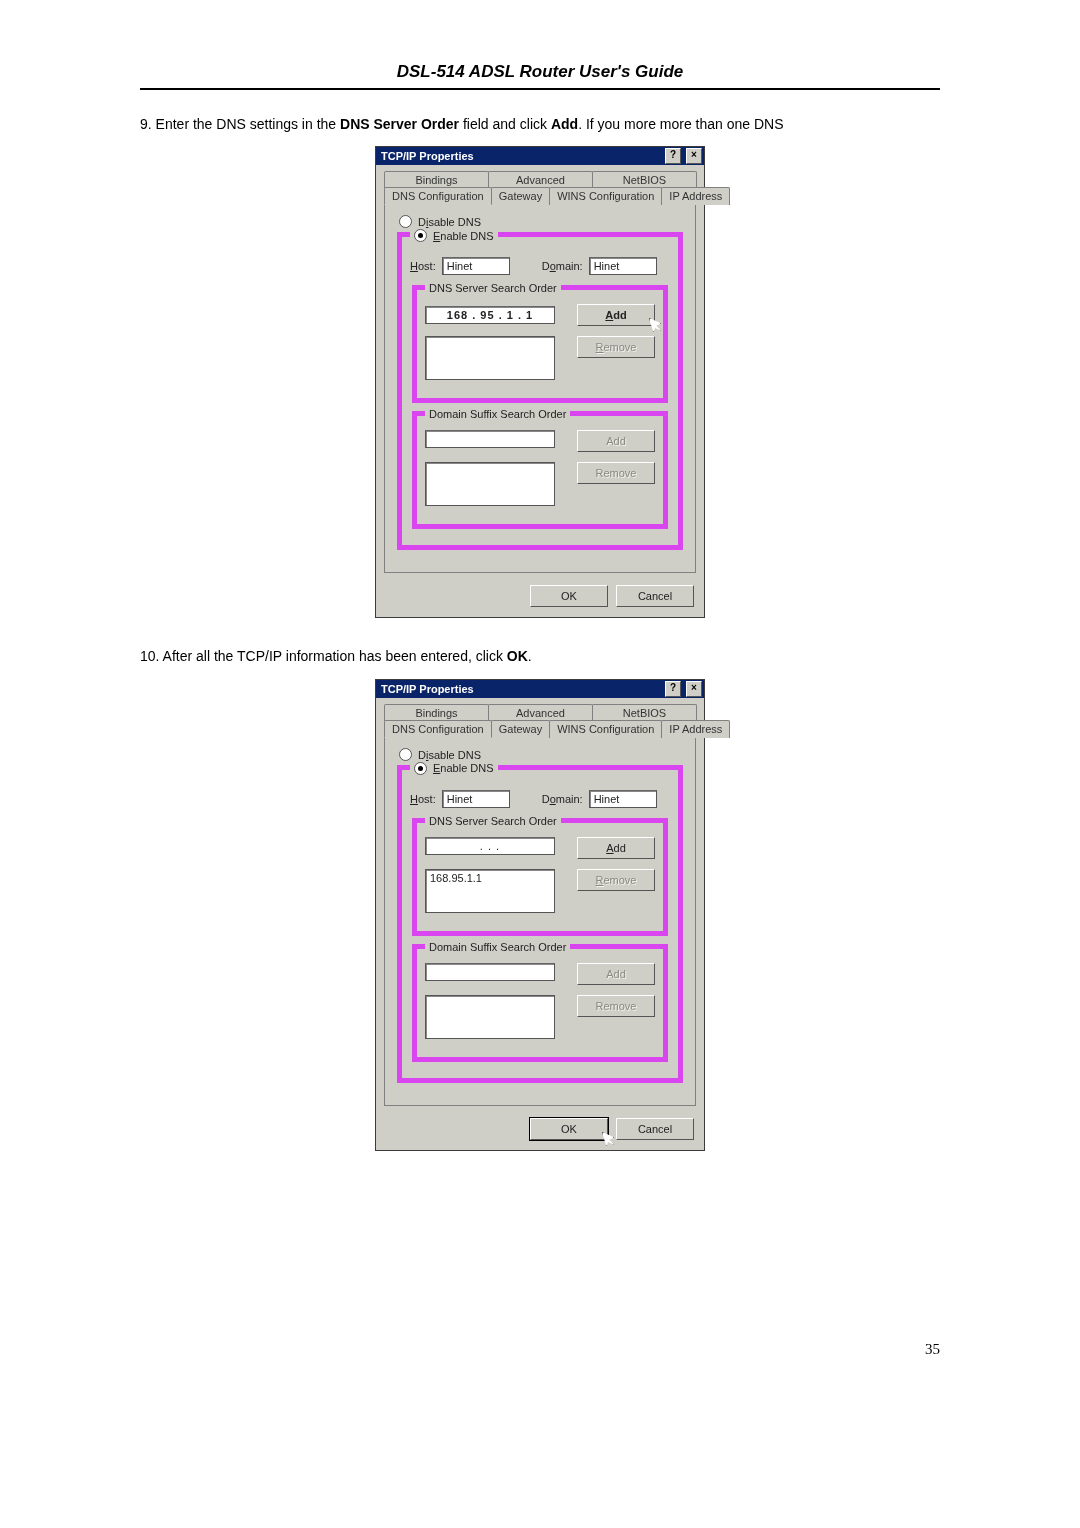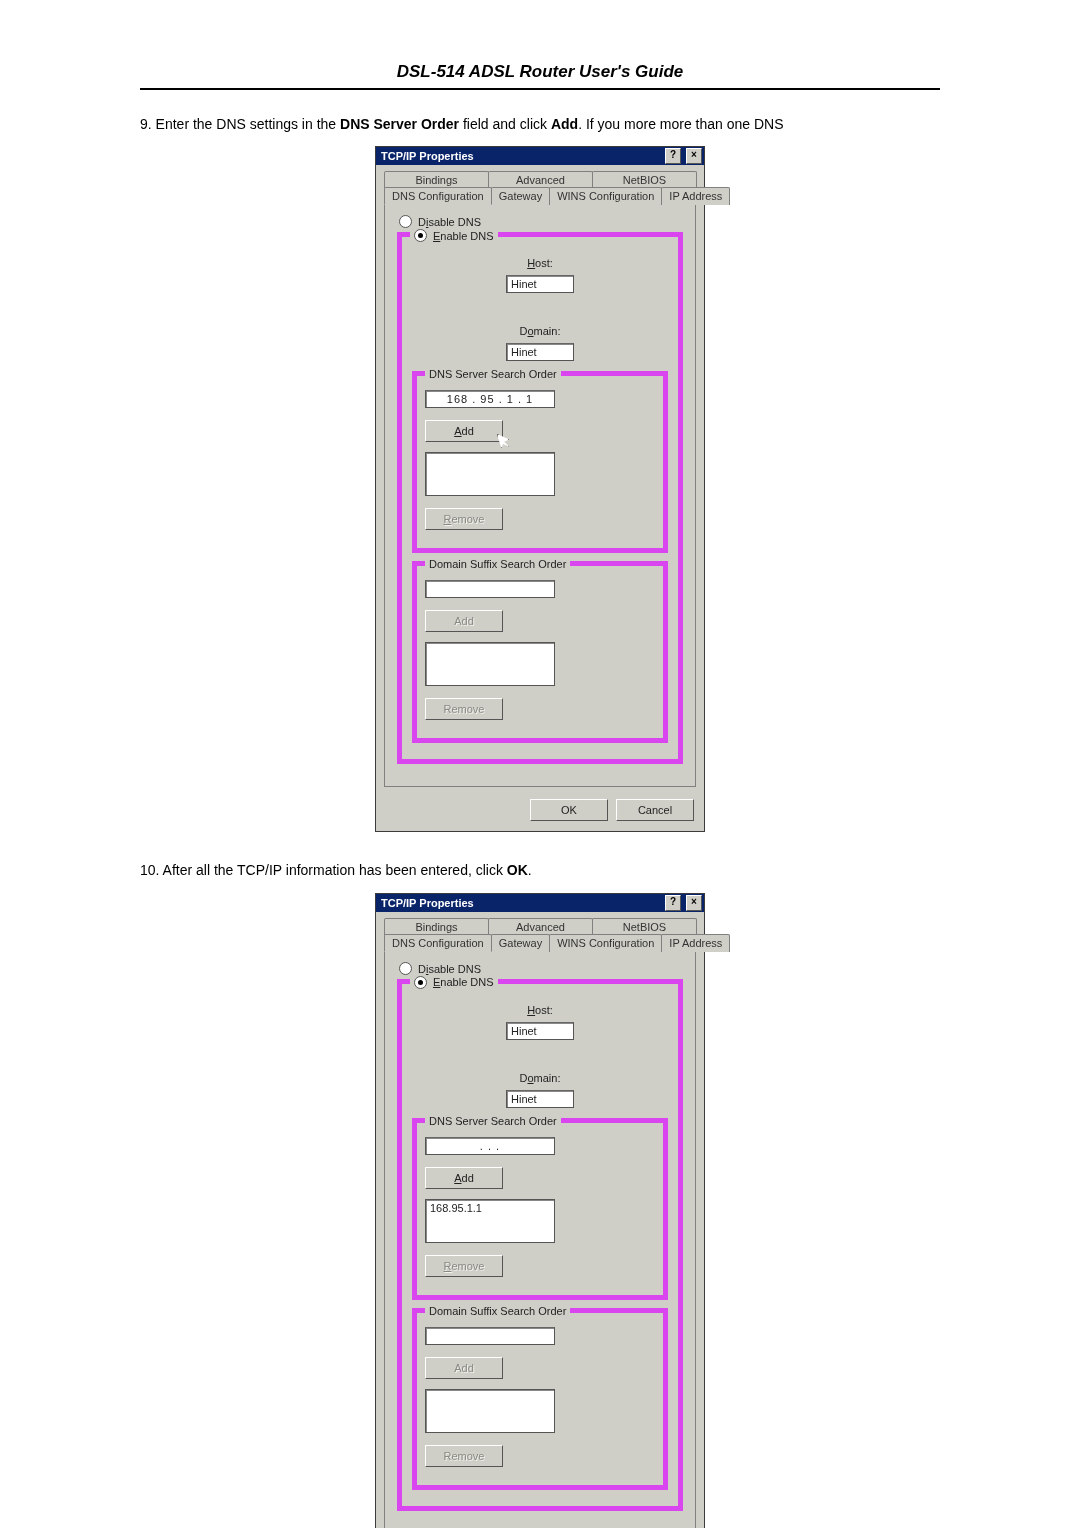--- a/index.html
+++ b/index.html
@@ -150,21 +150,20 @@
     left: 8px;
     background: #cfcfc8;
     padding: 0 4px;
     font-size: 11px;
   }
   .row {
     display: flex;
     align-items: center;
     gap: 6px;
     margin-bottom: 10px;
-    flex-direction: column;
   }
   .label { font-size: 11px; }
   .input {
     background: #fff;
     border: 1px solid #555;
     border-top-color: #666;
     box-shadow: inset 1px 1px 0 #888;
     height: 18px;
     padding: 0 4px;
     font-size: 11px;
@@ -286,21 +285,21 @@
           <div class="row" style="margin-top:6px;">
             <span class="label"><span class="u">H</span><span>ost:</span></span>
             <span class="input" style="width:68px;">Hinet</span>
             <span style="flex:0 0 20px;"></span>
             <span class="label"><span>D</span><span class="u">o</span><span>main:</span></span>
             <span class="input" style="width:68px;">Hinet</span>
           </div>
 
           <div class="group">
             <span class="group-label">DNS Server Search Order</span>
-            <div class="row" style="align-items:flex-start;">
+            <div class="row" style="align-items:center;font-weight:bold;">
               <span class="input ipbox">168 . 95 .  1  .  1</span>
               <span style="flex:1;"></span>
               <div class="btns-col">
                 <span class="btn cursor">
                     <span class="u">A</span>
                     <span>dd</span>
                   </span>
               </div>
             </div>
             <div class="row" style="align-items:flex-start;">

